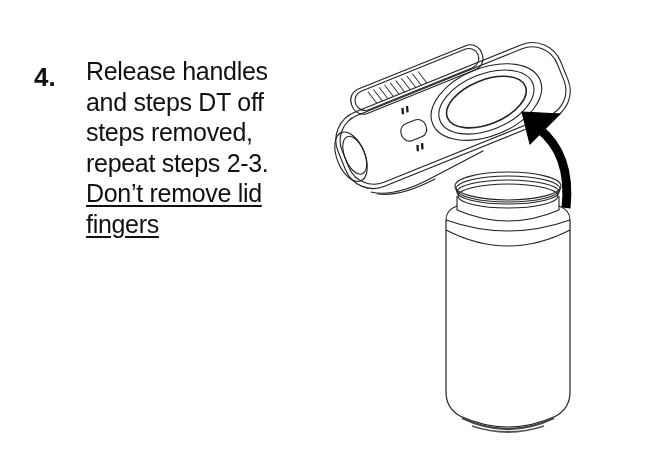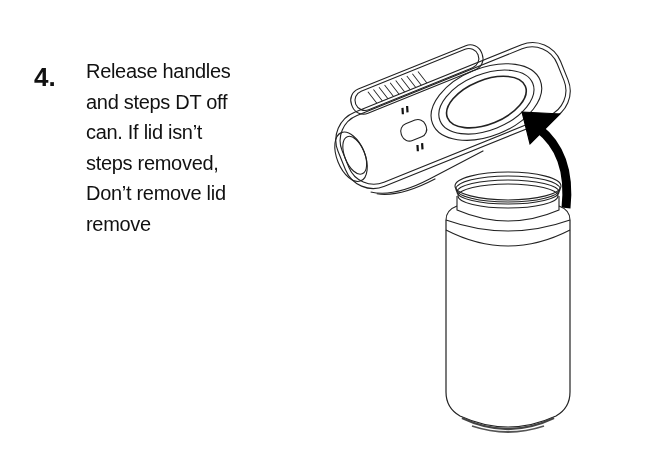--- a/index.html
+++ b/index.html
@@ -1,36 +1,36 @@
 <!DOCTYPE html>
 <html><head>
 <meta charset="utf-8">
 <style>
   html, body { margin:0; padding:0; background:#ffffff; }
   body { width:650px; height:452px; position:relative; overflow:hidden;
          font-family:"Liberation Sans", "DejaVu Sans", sans-serif; color:#111; }
   .step { position:absolute; left:34px; top:56px; }
   .step-num { position:absolute; left:0; top:8px; font-weight:bold; font-size:26px; line-height:1; }
-  .step-body { position:absolute; left:52px; top:0; width:260px; font-size:20px; line-height:30.5px; letter-spacing:-0.3px; }
+  .step-body { position:absolute; left:52px; top:0; width:260px; font-size:25px; line-height:30.5px; letter-spacing:-0.3px; }
   .step-body div { white-space:nowrap; }
-  .warn { text-underline-offset:3px; text-decoration-thickness:1.5px; }
+  .warn { text-decoration:underline; text-underline-offset:3px; text-decoration-thickness:1.5px; }
   .illustration { position:absolute; left:0; top:0; width:650px; height:452px; }
 </style>
 </head>
 <body>
 
 <div class="step">
   <div class="step-num">4.</div>
   <div class="step-body">
     <div>Release handles</div>
     <div>and steps DT off</div>
-    <div>can. If lid isn’t</div>
     <div>steps removed,</div>
+    <div>repeat steps 2-3.</div>
     <div class="warn">Don’t remove lid</div>
-    <div class="warn">remove</div>
+    <div class="warn">fingers</div>
   </div>
 </div>
 
 <svg class="illustration" viewBox="0 0 650 452" fill="none" stroke="#222" stroke-width="1.1">
 
   <g transform="rotate(-22 440 110)">
     <rect x="330" y="80" width="240" height="80" rx="30"></rect>
     <rect x="334" y="84" width="232" height="72" rx="27"></rect>
     <rect x="360" y="60" width="140" height="26" rx="12"></rect>
     <rect x="364" y="63" width="132" height="20" rx="10"></rect>

